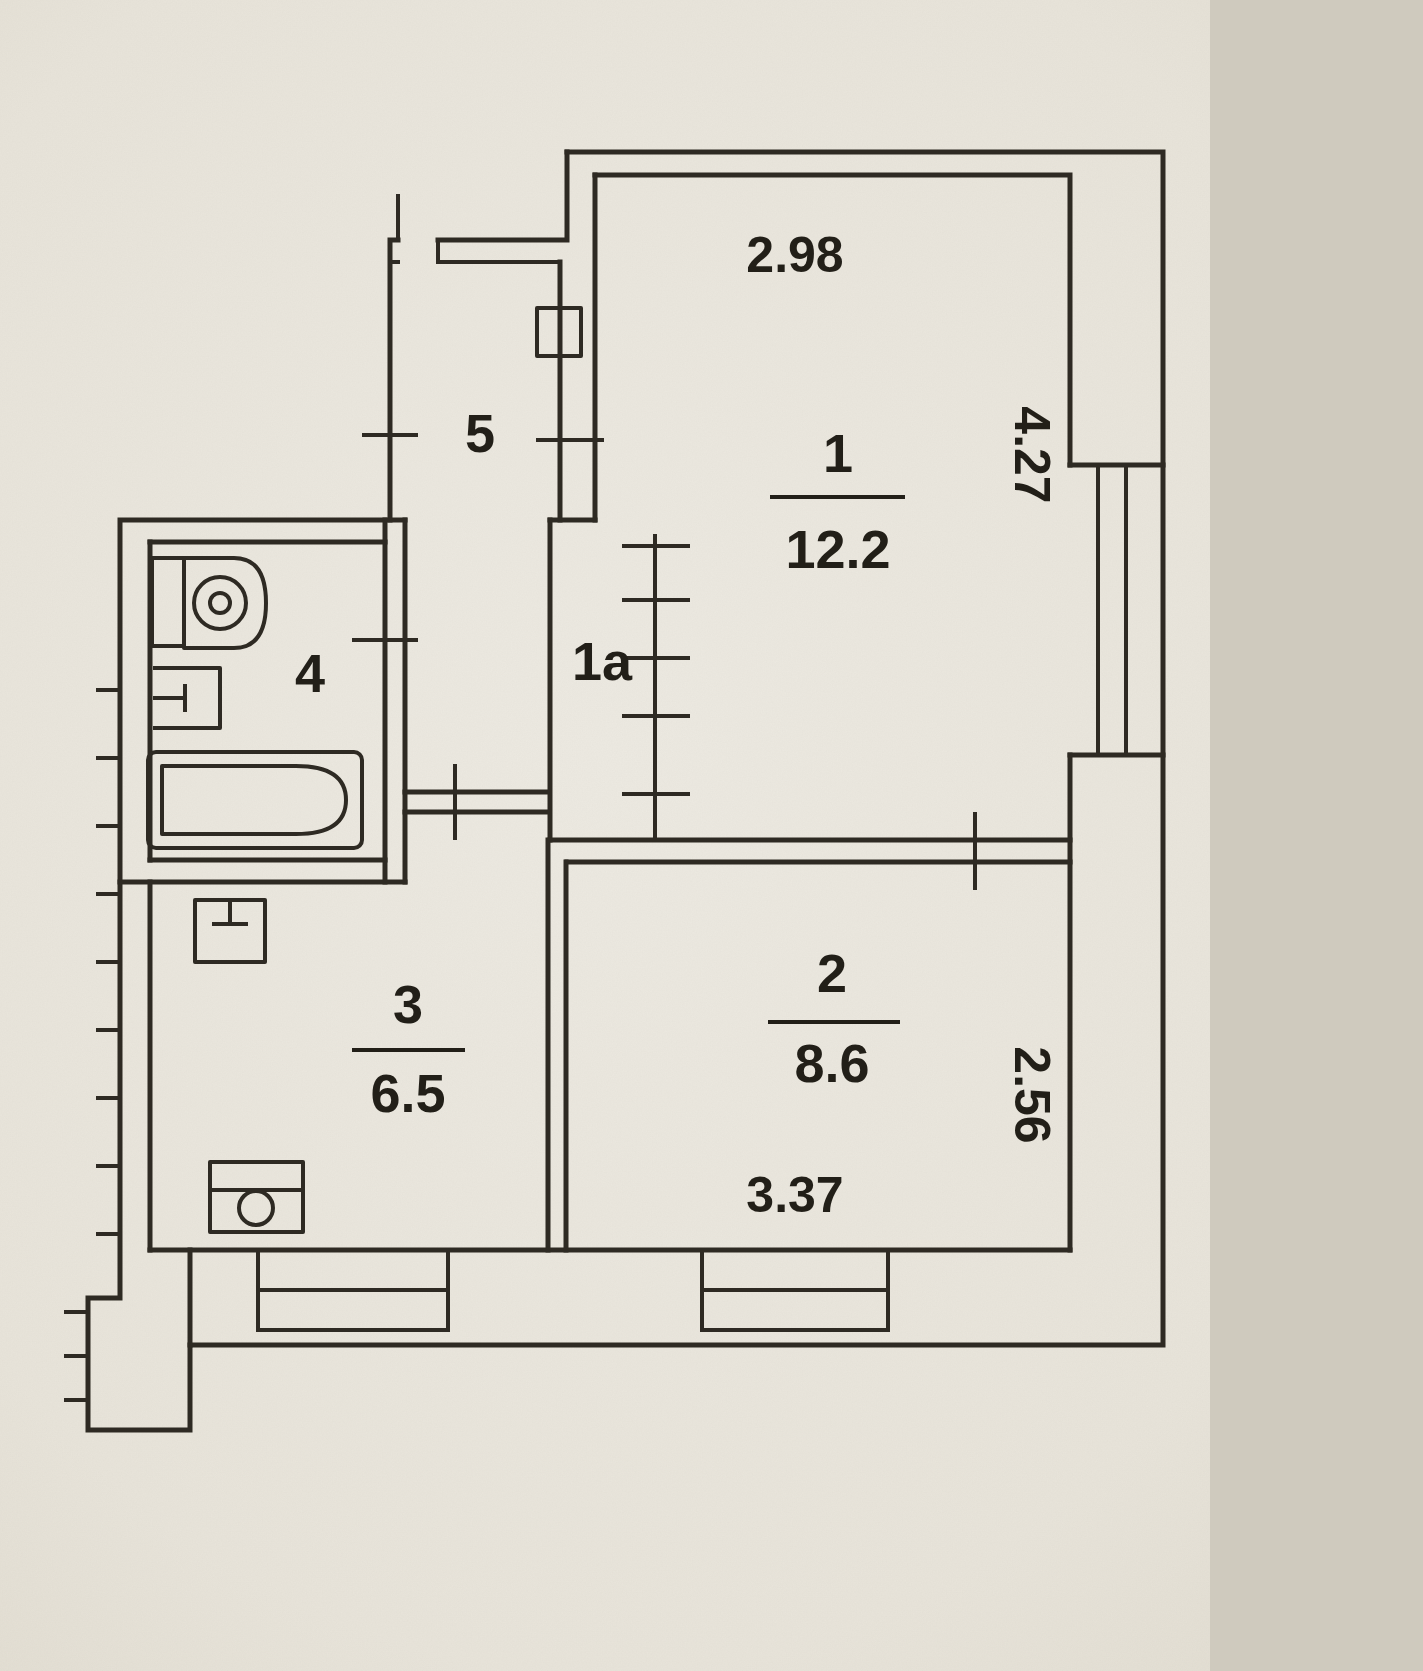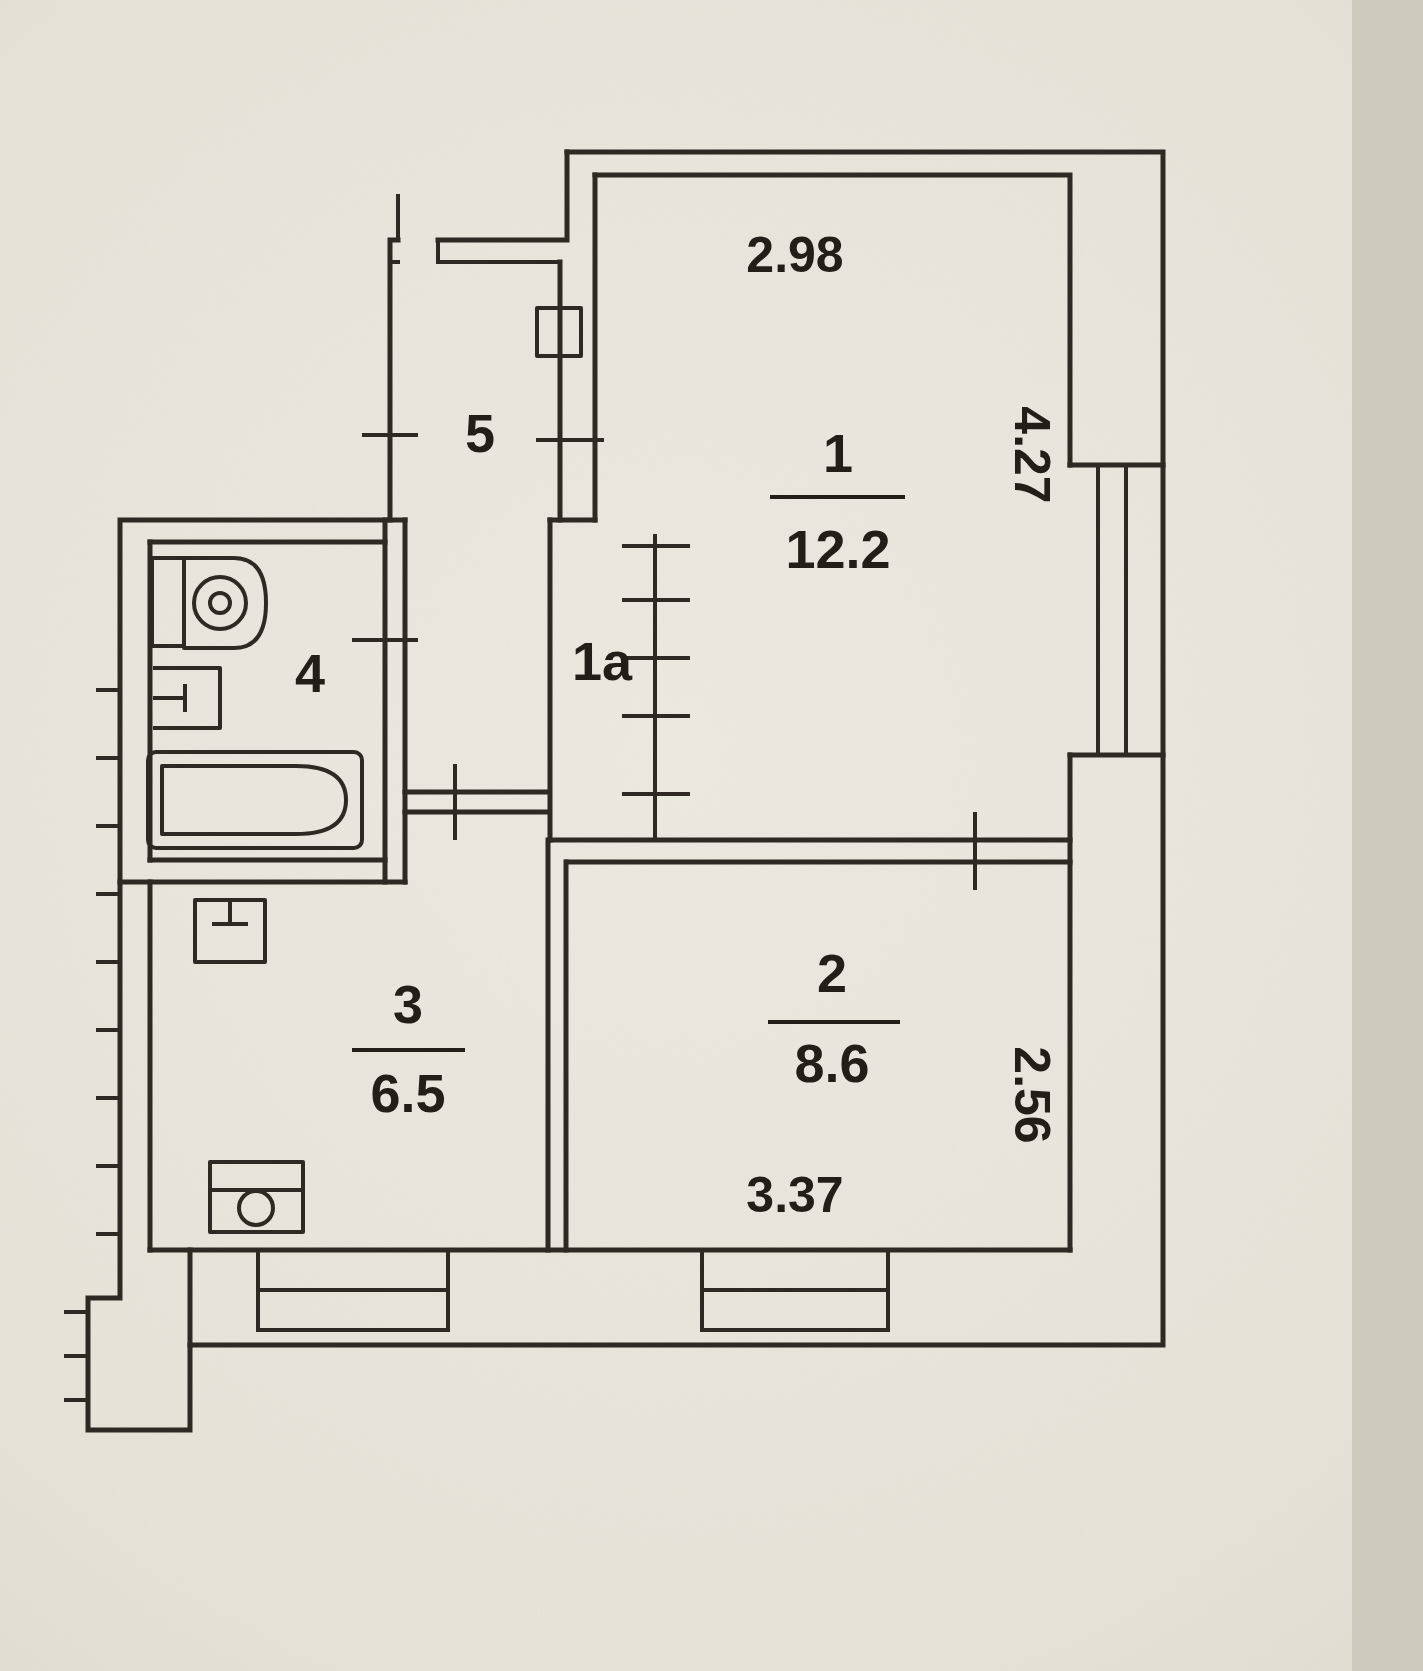--- a/index.html
+++ b/index.html
@@ -1,18 +1,18 @@
 <!DOCTYPE html>
 <html><head>
 <meta charset="utf-8">
 <style>
   html,body{margin:0;padding:0;background:#cfcabe;}
   .page{
     position:relative;
-    width:1352px;height:1671px;
+    width:1210px;height:1671px;
     background:
       radial-gradient(ellipse 120% 100% at 50% 45%, #edeae2 0%, #e8e4da 55%, #ddd8cb 88%, #d3cec0 100%);
     overflow:hidden;
     font-family:"Liberation Sans",sans-serif;
   }
   svg.plan{position:absolute;left:0;top:0;}
   .wall{stroke:#2e2a23;stroke-width:5;fill:none;stroke-linecap:square;}
   .thin{stroke:#2e2a23;stroke-width:4;fill:none;stroke-linecap:square;}
   .fixture{stroke:#2e2a23;stroke-width:4;fill:none;stroke-linejoin:round;}
   .tick{stroke:#2e2a23;stroke-width:4;fill:none;}

